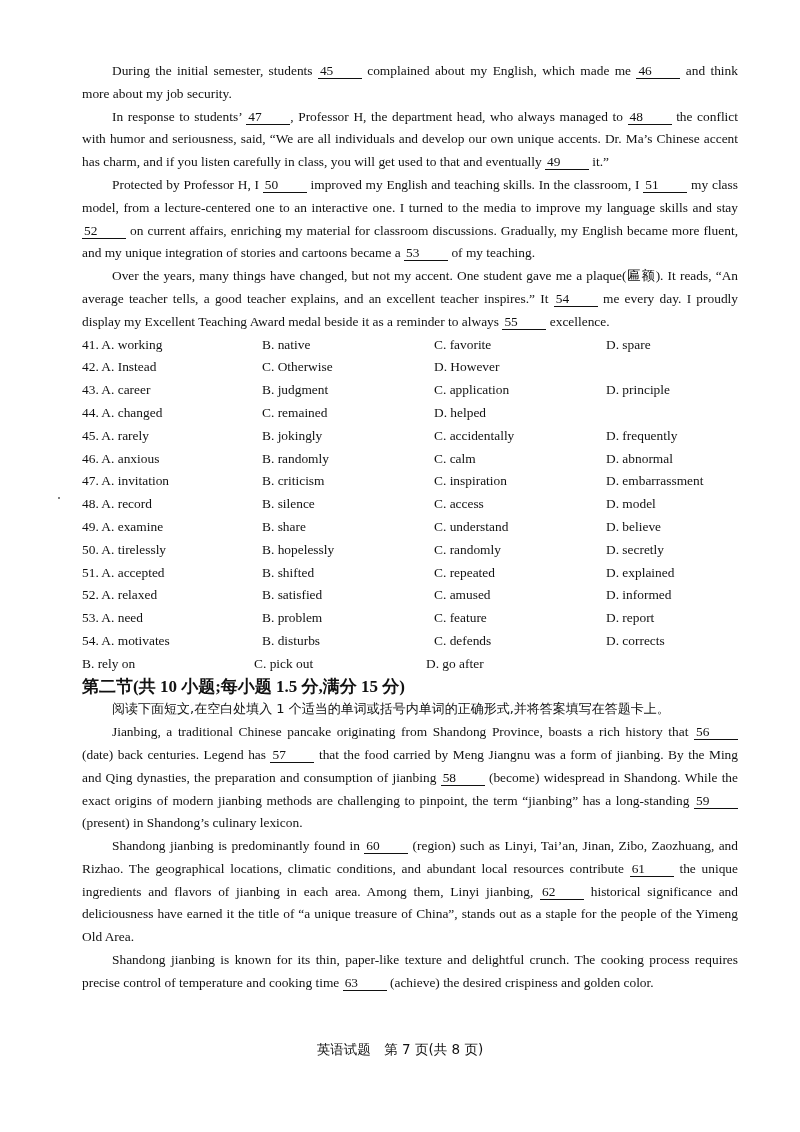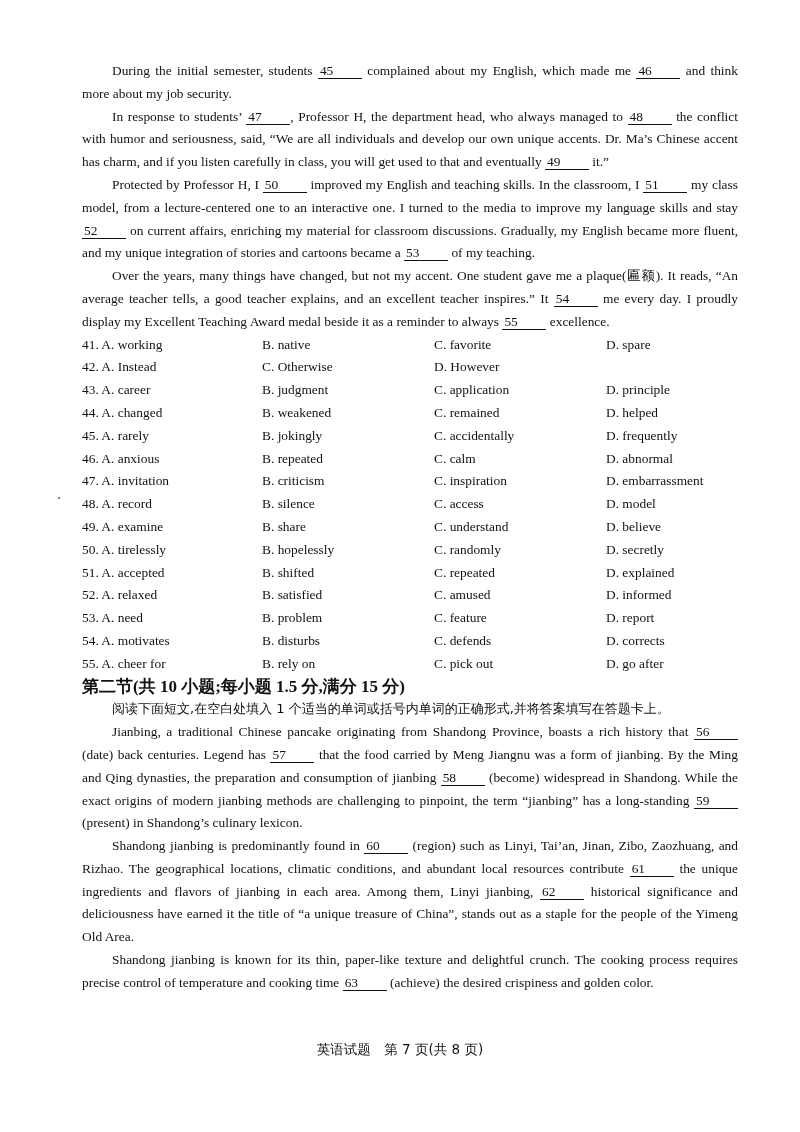--- a/index.html
+++ b/index.html
@@ -63,33 +63,32 @@
         <span class="c3">D. However</span>
       </div>
       <div class="opt-row">
         <span class="c0">43. A. career</span>
         <span class="c1">B. judgment</span>
         <span class="c2">C. application</span>
         <span class="c3">D. principle</span>
       </div>
       <div class="opt-row">
         <span class="c0">44. A. changed</span>
-        <span class="c1">B. weakened</span>
         <span class="c2">C. remained</span>
         <span class="c3">D. helped</span>
       </div>
       <div class="opt-row">
         <span class="c0">45. A. rarely</span>
         <span class="c1">B. jokingly</span>
         <span class="c2">C. accidentally</span>
         <span class="c3">D. frequently</span>
       </div>
       <div class="opt-row">
         <span class="c0">46. A. anxious</span>
-        <span class="c1">B. repeated</span>
+        <span class="c1">B. randomly</span>
         <span class="c2">C. calm</span>
         <span class="c3">D. abnormal</span>
       </div>
       <div class="opt-row">
         <span class="c0">47. A. invitation</span>
         <span class="c1">B. criticism</span>
         <span class="c2">C. inspiration</span>
         <span class="c3">D. embarrassment</span>
       </div>
       <div class="opt-row">
@@ -128,21 +127,20 @@
         <span class="c2">C. feature</span>
         <span class="c3">D. report</span>
       </div>
       <div class="opt-row">
         <span class="c0">54. A. motivates</span>
         <span class="c1">B. disturbs</span>
         <span class="c2">C. defends</span>
         <span class="c3">D. corrects</span>
       </div>
       <div class="opt-row">
-        <span class="c0">55. A. cheer for</span>
         <span class="c1">B. rely on</span>
         <span class="c2">C. pick out</span>
         <span class="c3">D. go after</span>
       </div>
     </div>
 
   <p class="sec-title">第二节(共 10 小题;每小题 1.5 分,满分 15 分)</p>
   <p class="instr">阅读下面短文,在空白处填入 1 个适当的单词或括号内单词的正确形式,并将答案填写在答题卡上。</p>
 
   <p class="para indent"><span>Jianbing, a traditional Chinese pancake originating from Shandong Province, boasts a rich history that </span><span class="blank">56</span><span> (date) back centuries. Legend has </span><span class="blank">57</span><span> that the food carried by Meng Jiangnu was a form of jianbing. By the Ming and Qing dynasties, the preparation and consumption of jianbing </span><span class="blank">58</span><span> (become) widespread in Shandong. While the exact origins of modern jianbing methods are challenging to pinpoint, the term “jianbing” has a long-standing </span><span class="blank">59</span><span> (present) in Shandong’s culinary lexicon.</span></p>

